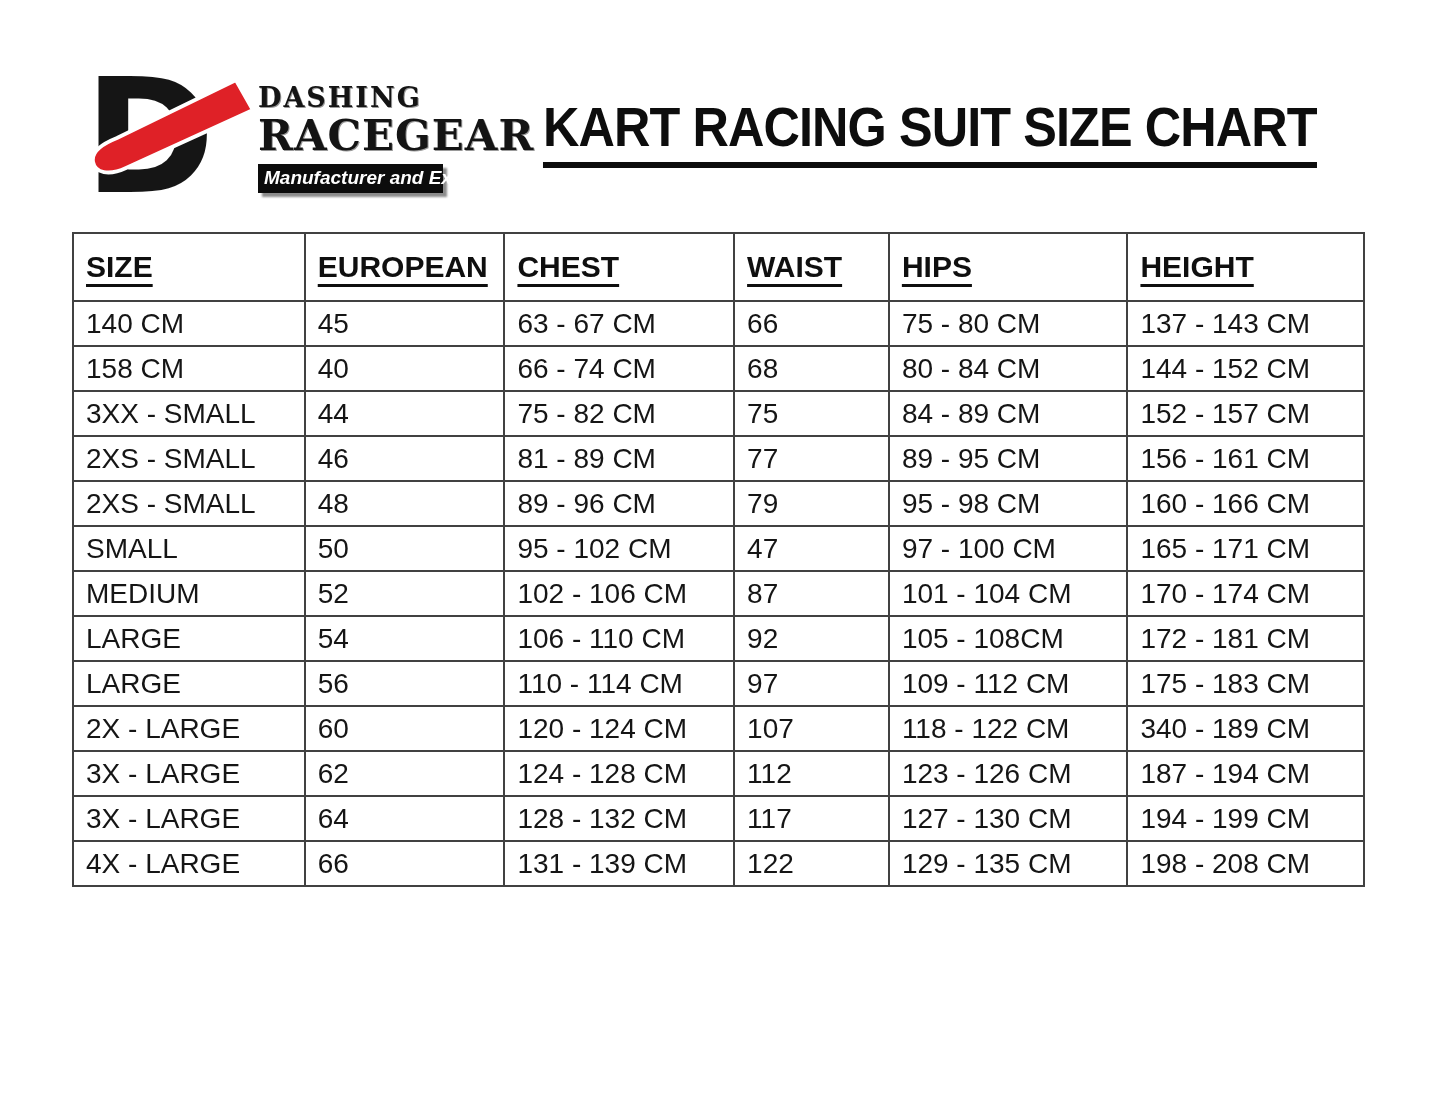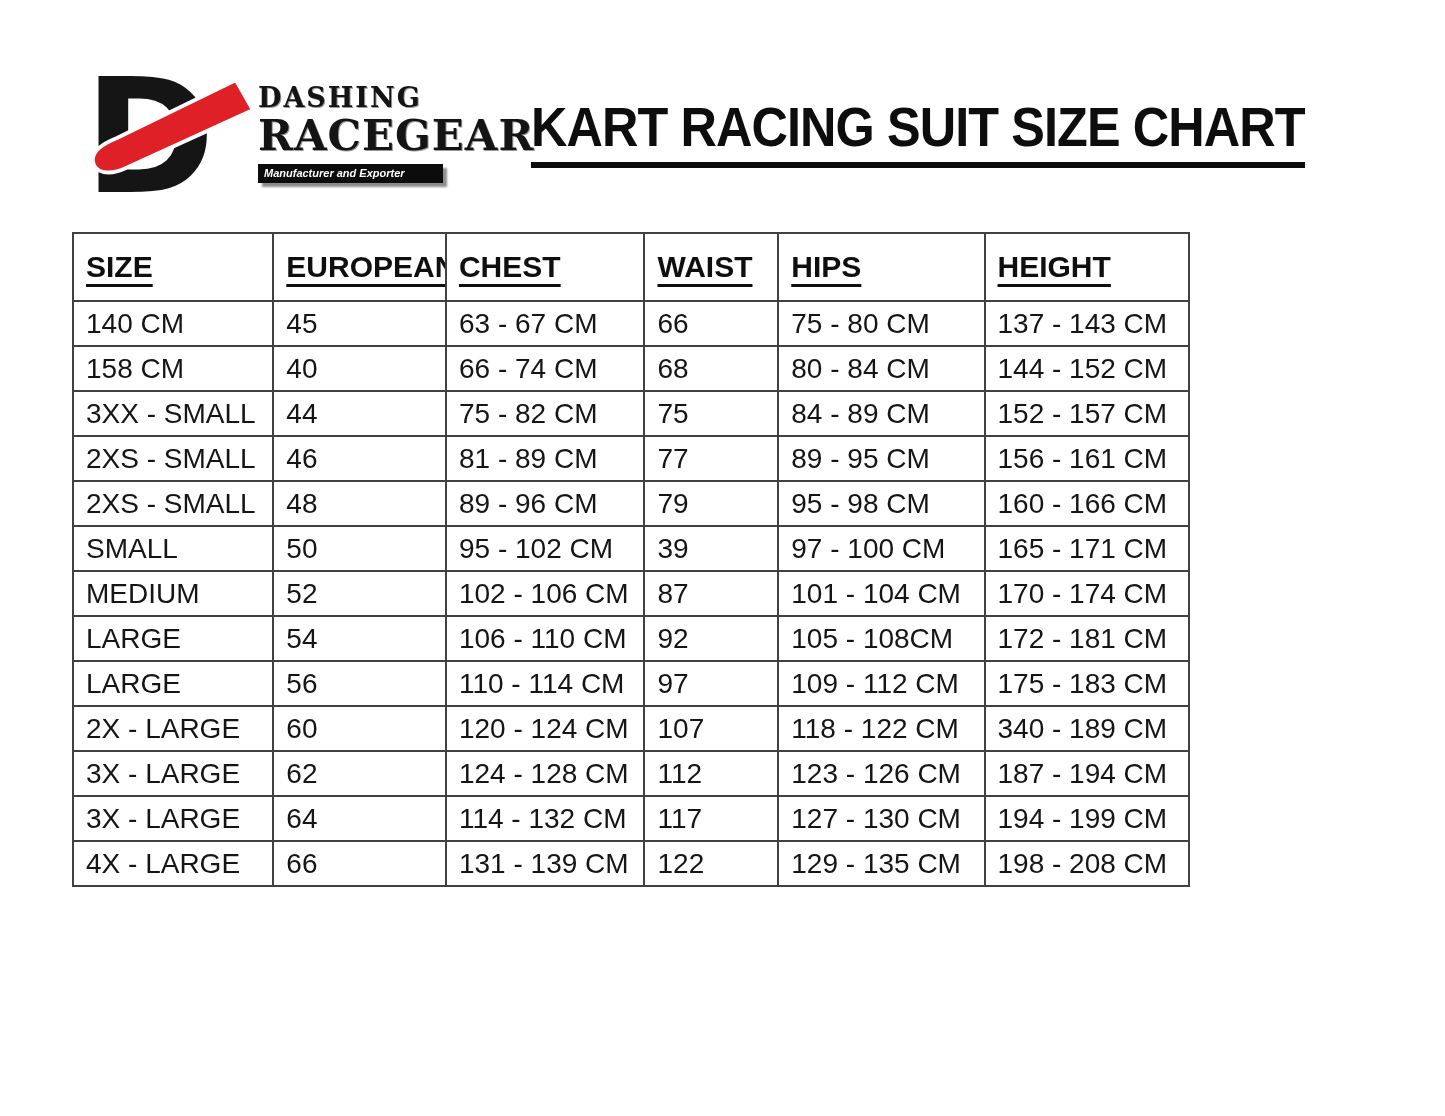--- a/index.html
+++ b/index.html
@@ -28,42 +28,42 @@
   }
   .brand-line2 {
     font-family: "DejaVu Serif", serif;
     font-weight: 700; font-size: 42px; letter-spacing: 1px;
     color: #141414; text-shadow: 1px 1px 0 #9a9a9a;
     margin-top: -2px; white-space: nowrap;
   }
   .tagline-box {
     margin-top: 4px;
     background: #0c0c0c; color: #ffffff;
-    font-style: italic; font-weight: 700; font-size: 11px;
+    font-style: italic; font-weight: 700; font-size: 19px;
     padding: 3px 6px 4px 6px;
     box-shadow: 4px 4px 2px rgba(0,0,0,0.45);
     white-space: nowrap;
   }
 
-  .title-wrap { position: absolute; left: 385px; right: 0; top: 40px; text-align: center; }
+  .title-wrap { position: absolute; left: 385px; right: 0; top: 40px; text-align: right; }
   .page-title {
     display: inline-block;
     font-weight: 700; font-size: 56px; line-height: 1.05;
     letter-spacing: -1px; white-space: nowrap;
     color: #0d0d0d;
     border-bottom: 6px solid #0d0d0d;
     padding-bottom: 5px;
     transform: scaleX(0.90);
     transform-origin: center;
   }
 
   
   table.size-table {
     position: absolute; left: 72px; top: 232px;
-    width: 1118px;
+    width: 1293px;
     border-collapse: collapse;
     table-layout: fixed;
     background: #ffffff;
   }
   .size-table th, .size-table td {
     border: 2px solid #414141;
     text-align: left;
     padding: 0 0 0 12px;
     white-space: nowrap;
     overflow: hidden;
@@ -164,21 +164,21 @@
         <td>48</td>
         <td>89 - 96 CM</td>
         <td>79</td>
         <td>95 - 98 CM</td>
         <td>160 - 166 CM</td>
       </tr>
       <tr>
         <td>SMALL</td>
         <td>50</td>
         <td>95 - 102 CM</td>
-        <td>39</td>
+        <td>47</td>
         <td>97 - 100 CM</td>
         <td>165 - 171 CM</td>
       </tr>
       <tr>
         <td>MEDIUM</td>
         <td>52</td>
         <td>102 - 106 CM</td>
         <td>87</td>
         <td>101 - 104 CM</td>
         <td>170 - 174 CM</td>
@@ -211,21 +211,21 @@
         <td>3X - LARGE</td>
         <td>62</td>
         <td>124 - 128 CM</td>
         <td>112</td>
         <td>123 - 126 CM</td>
         <td>187 - 194 CM</td>
       </tr>
       <tr>
         <td>3X - LARGE</td>
         <td>64</td>
-        <td>114 - 132 CM</td>
+        <td>128 - 132 CM</td>
         <td>117</td>
         <td>127 - 130 CM</td>
         <td>194 - 199 CM</td>
       </tr>
       <tr>
         <td>4X - LARGE</td>
         <td>66</td>
         <td>131 - 139 CM</td>
         <td>122</td>
         <td>129 - 135 CM</td>

